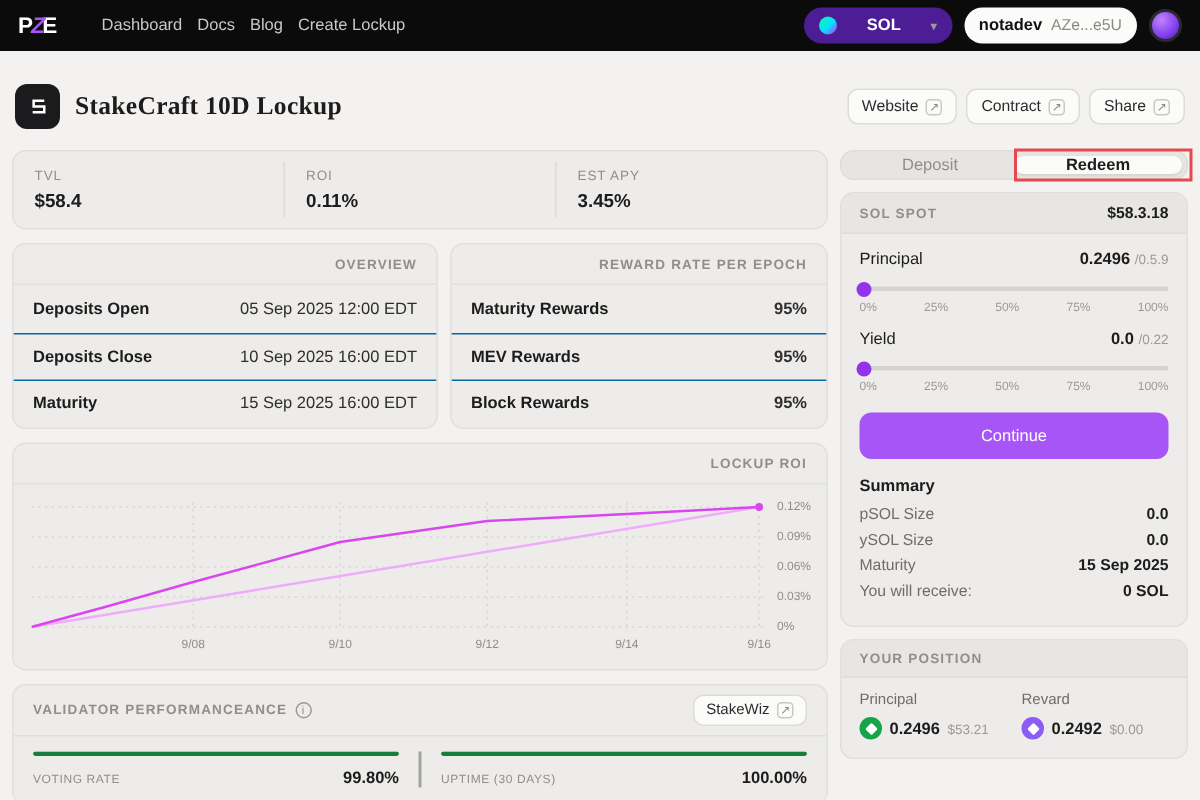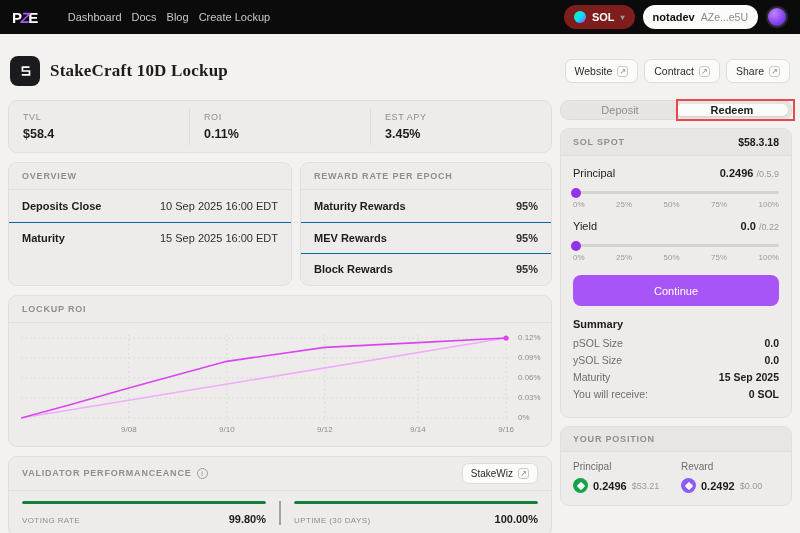--- a/index.html
+++ b/index.html
@@ -6,42 +6,42 @@
   html,body { width:800px; height:533px; overflow:hidden; }
   body { font-family:"Liberation Sans", sans-serif; background:#f3f2f0; color:#1c1c1c; }
 
   
   .topnav { height:34px; background:#0b0b0c; display:flex; align-items:center; padding:0 12px; }
   .logo { display:flex; align-items:center; font-weight:bold; color:#fff; font-size:15px; letter-spacing:-0.5px; margin-right:30px; cursor:pointer; }
   .logo .accent { color:#a855f7; transform:skewX(-14deg); margin:0 -1px; display:inline-block; }
   .nav-links { display:flex; gap:10px; }
   .nav-link { color:#c9c9c9; font-size:11px; cursor:pointer; }
   .topnav-right { margin-left:auto; display:flex; align-items:center; gap:8px; }
-  .net-pill { background:#7f1d1d; border-radius:14px; height:24px; padding:0 10px; display:flex; align-items:center; gap:6px; color:#fff; font-size:11px; font-weight:bold; cursor:pointer; }
+  .net-pill { background:#4c1d95; border-radius:14px; height:24px; padding:0 10px; display:flex; align-items:center; gap:20px; color:#fff; font-size:11px; font-weight:bold; cursor:pointer; }
   .sol-dot { width:12px; height:12px; border-radius:50%; background:linear-gradient(135deg,#00ffa3,#03e1ff 55%,#dc1fff); }
   .chev { font-size:8px; color:#9a9a9a; }
   .wallet-pill { background:#fbfbfa; border-radius:14px; height:24px; padding:0 10px; display:flex; align-items:center; gap:6px; font-size:11px; cursor:pointer; }
   .wallet-name { font-weight:bold; color:#111; }
   .wallet-addr { color:#8a8a8a; font-size:10.5px; }
   .avatar { width:22px; height:22px; border-radius:50%; background:radial-gradient(circle at 35% 30%, #c084fc, #7c3aed 65%, #4c1d95); border:2px solid #2a2a2e; cursor:pointer; }
 
   
   .content { padding:10px 8px 0; }
   .page-header { display:flex; align-items:center; margin:12px 2px 14px; }
   .title-group { display:flex; align-items:center; gap:10px; }
   .project-icon { width:30px; height:30px; background:#1b1b1e; border-radius:8px; display:flex; align-items:center; justify-content:center; }
   .page-title { font-family:"Liberation Serif", serif; font-size:17px; font-weight:600; letter-spacing:0.2px; }
   .header-actions { margin-left:auto; display:flex; gap:6px; }
   .pill-btn { display:flex; align-items:center; gap:5px; background:#fbfbfa; border:1px solid #dddcd9; border-radius:7px; height:24px; padding:0 9px; font-size:10.5px; color:#2c2c2c; font-family:inherit; cursor:pointer; }
   .ext { color:#8a8a8a; font-size:8px; border:1px solid #c9c8c5; border-radius:3px; width:11px; height:11px; line-height:9px; text-align:center; display:inline-block; }
 
   .main-grid { display:grid; grid-template-columns:544px 232px; gap:8px; align-items:start; }
   .left-col { display:flex; flex-direction:column; gap:9px; }
   .card { background:#edecea; border:1px solid #e0dfdc; border-radius:9px; overflow:hidden; }
-  .card-head { display:flex; align-items:center; gap:5px; padding:8px 13px; border-bottom:1px solid #e0dfdc; }
+  .card-head { display:flex; align-items:center; gap:5px; padding:8px 13px; border-bottom:1px solid #e0dfdc;justify-content:flex-end; }
   .card-title { font-size:9px; letter-spacing:0.8px; color:#8f8e8b; font-weight:600; }
 
   
   .stats-card { display:flex; align-items:stretch; padding:7px 0; }
   .stat { flex:1; padding:4px 14px; }
   .stat + .stat { border-left:1px solid #dcdbd8; }
   .stat-label { font-size:9px; color:#8f8e8b; letter-spacing:0.6px; margin-bottom:5px; }
   .stat-value { font-size:12.5px; font-weight:bold; }
 
   
@@ -179,20 +179,24 @@
         <div class="stat">
           <div class="stat-label">EST APY</div>
           <div class="stat-value">3.45%</div>
         </div>
       </div>
 
       <div class="two-col">
         <div class="card">
           <div class="card-head">
             <span class="card-title">OVERVIEW</span>
+          </div>
+          <div class="info-row">
+            <span class="row-label">Deposits Open</span>
+            <span class="row-value">05 Sep 2025 12:00 EDT</span>
           </div>
           <div class="info-row">
             <span class="row-label">Deposits Close</span>
             <span class="row-value">10 Sep 2025 16:00 EDT</span>
           </div>
           <div class="info-row">
             <span class="row-label">Maturity</span>
             <span class="row-value">15 Sep 2025 16:00 EDT</span>
           </div>
         </div>

